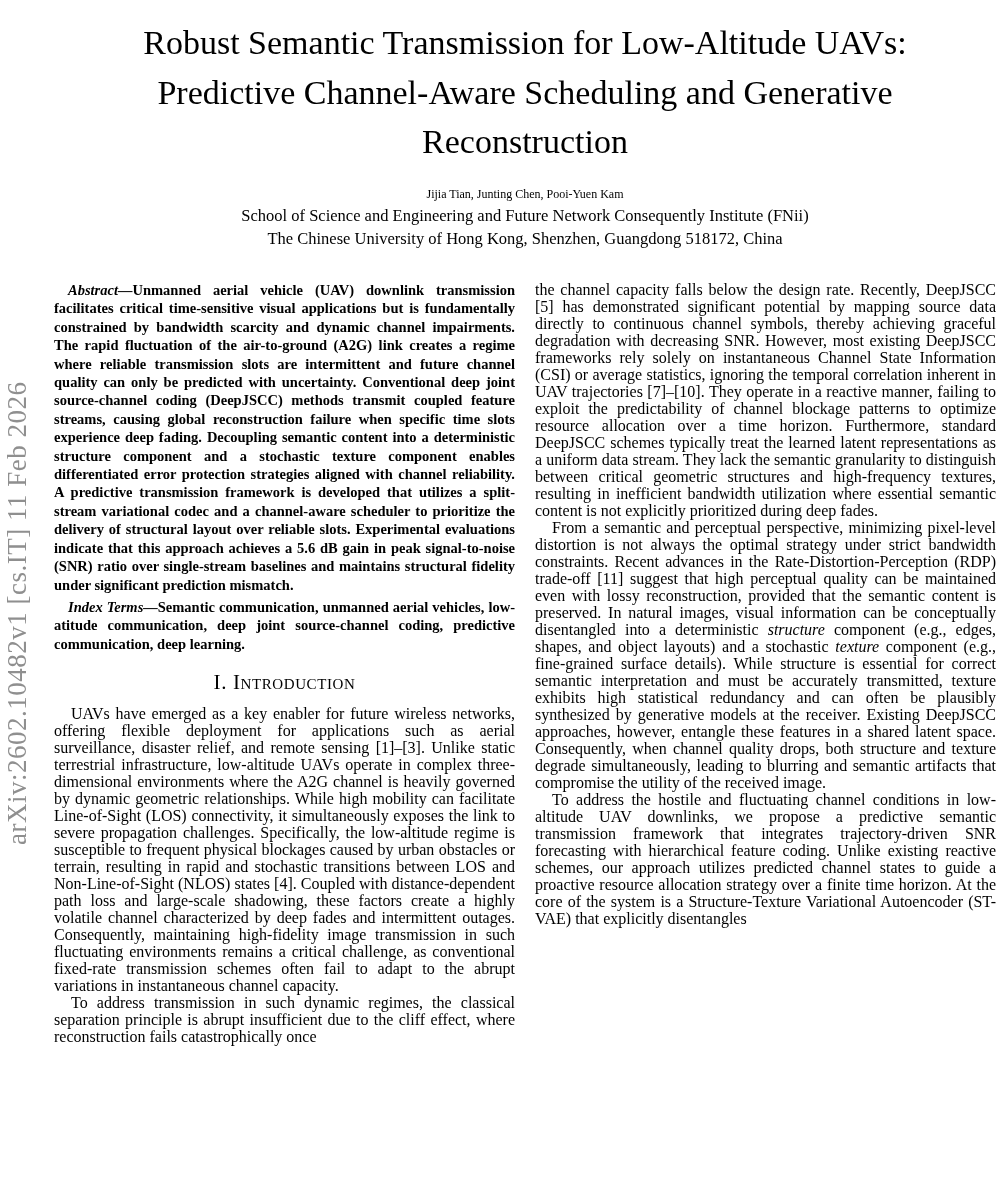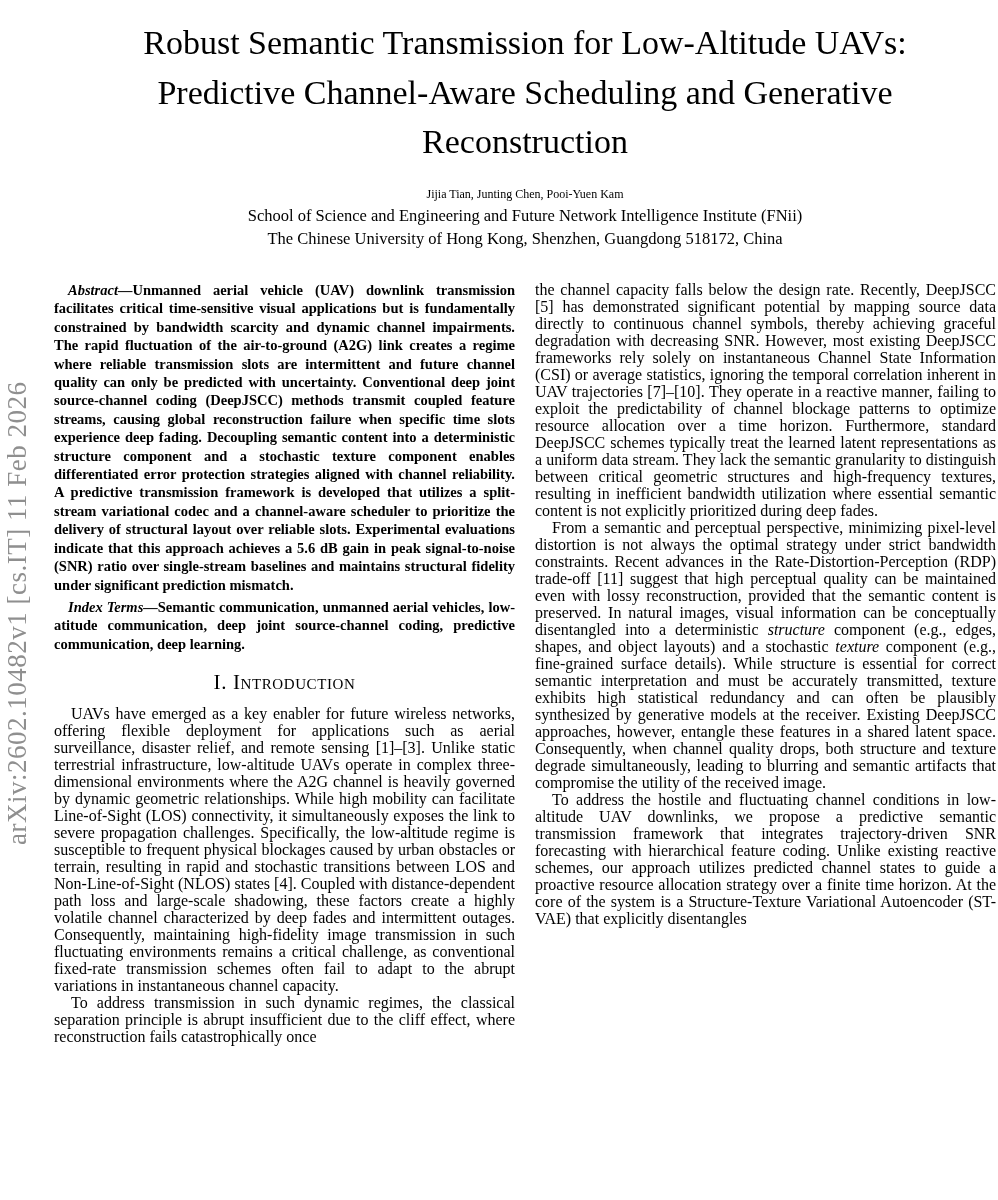--- a/index.html
+++ b/index.html
@@ -97,21 +97,21 @@
 
 <div class="page">
 
   <div class="watermark">arXiv:2602.10482v1  [cs.IT]  11 Feb 2026</div>
 
   <div class="content">
 
     <header class="paper-header">
       <h1 class="paper-title">Robust Semantic Transmission for Low-Altitude UAVs: Predictive Channel-Aware Scheduling and Generative Reconstruction</h1>
       <div class="authors">Jijia Tian, Junting Chen, Pooi-Yuen Kam</div>
-      <div class="affiliation">School of Science and Engineering and Future Network Intelligence Institute (FNii)</div>
+      <div class="affiliation">School of Science and Engineering and Future Network Consequently Institute (FNii)</div>
       <div class="affiliation">The Chinese University of Hong Kong, Shenzhen, Guangdong 518172, China</div>
     </header>
 
     <div class="columns">
 
       <div class="col">
         <p class="abstract"><span class="lead-label">Abstract—</span><span>Unmanned aerial vehicle (UAV) downlink transmission facilitates critical time-sensitive visual applications but is fundamentally constrained by bandwidth scarcity and dynamic channel impairments. The rapid fluctuation of the air-to-ground (A2G) link creates a regime where reliable transmission slots are intermittent and future channel quality can only be predicted with uncertainty. Conventional deep joint source-channel coding (DeepJSCC) methods transmit coupled feature streams, causing global reconstruction failure when specific time slots experience deep fading. Decoupling semantic content into a deterministic structure component and a stochastic texture component enables differentiated error protection strategies aligned with channel reliability. A predictive transmission framework is developed that utilizes a split-stream variational codec and a channel-aware scheduler to prioritize the delivery of structural layout over reliable slots. Experimental evaluations indicate that this approach achieves a 5.6 dB gain in peak signal-to-noise (SNR) ratio over single-stream baselines and maintains structural fidelity under significant prediction mismatch.</span></p>
 
         <p class="index-terms"><span class="lead-label">Index Terms—</span><span>Semantic communication, unmanned aerial vehicles, low-atitude communication, deep joint source-channel coding, predictive communication, deep learning.</span></p>
 

